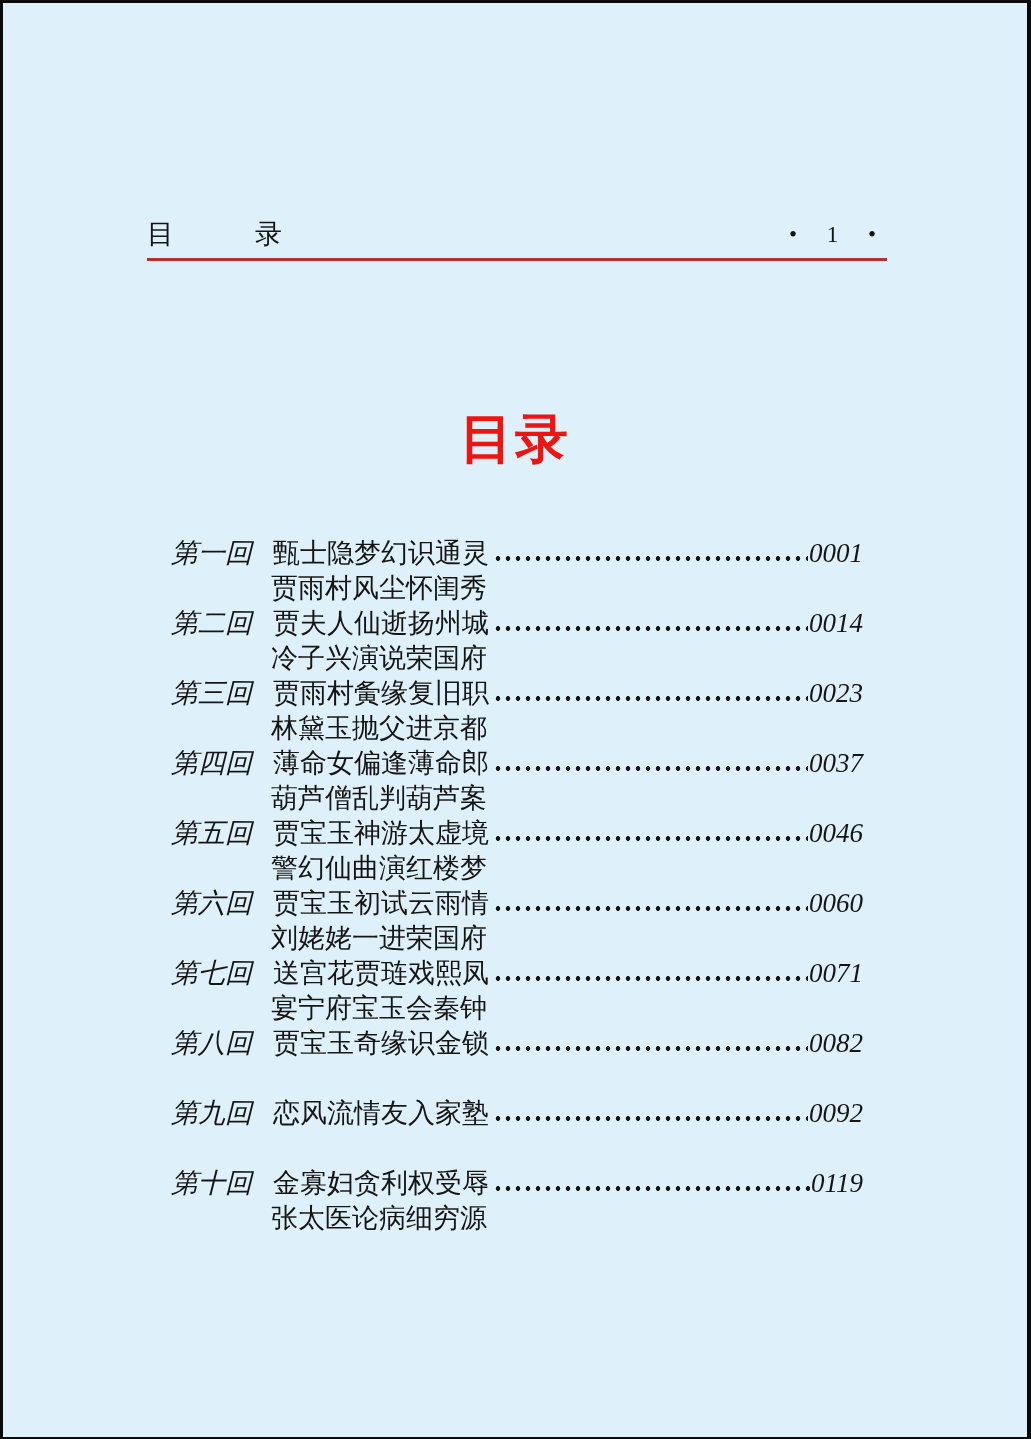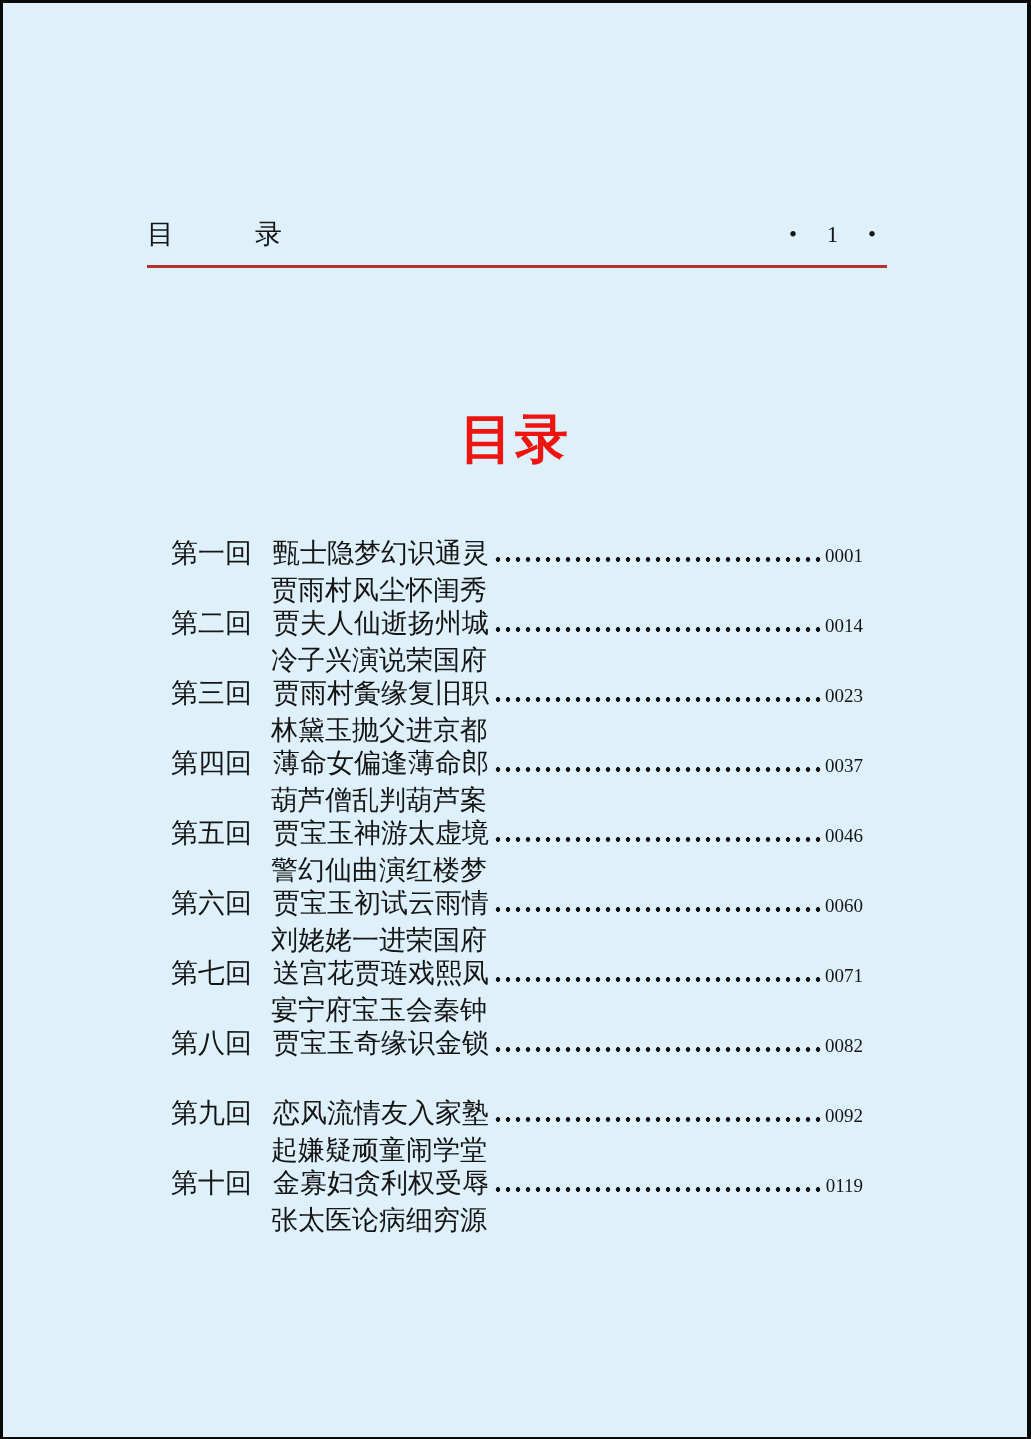--- a/index.html
+++ b/index.html
@@ -21,21 +21,21 @@
   
   .header-bar {
     position: absolute;
     left: 144px;
     top: 217px;
     width: 740px;
     display: flex;
     justify-content: space-between;
     align-items: flex-end;
     border-bottom: 3px solid #b23230;
-    padding-bottom: 17px;
+    padding-bottom: 10px;
   }
   .running-title {
     font-size: 27px;
     line-height: 28px;
     white-space: pre;
   }
   .folio {
     font-size: 23px;
     line-height: 26px;
     white-space: pre;
@@ -66,35 +66,35 @@
     width: 692px;
   }
   .chapter { height: 70px; }
   .line1 {
     display: flex;
     align-items: baseline;
     line-height: 35px;
     font-size: 27px;
     white-space: nowrap;
   }
-  .label { flex: 0 0 102px; }
+  .label { flex: 0 0 102px; font-style: italic; }
   .t1 { flex: 0 0 auto; text-align: right; }
   .leader {
     flex: 1 1 auto;
     height: 5px;
     align-self: center;
     transform: translateY(5px);
     margin-left: 4px;
     margin-right: 1px;
     background-image: radial-gradient(circle, #161616 2.1px, rgba(0,0,0,0) 2.6px);
     background-size: 10px 5px;
     background-repeat: repeat-x;
     background-position: left center;
   }
-  .pagenum { flex: 0 0 auto; font-size: 19px; }
+  .pagenum { flex: 0 0 auto; font-size: 27px; font-style: italic; }
   .line2 {
     padding-left: 100px;
     line-height: 35px;
     font-size: 27px;
     white-space: nowrap;
   }
 </style>
 </head>
 <body>
 
@@ -187,21 +187,20 @@
       </div>
     </div>
 
     <div class="chapter">
       <div class="line1">
         <span class="label">第九回</span>
         <span class="t1">恋风流情友入家塾</span>
         <span class="leader"></span>
         <span class="pagenum">0092</span>
       </div>
-      <div class="line2">起嫌疑顽童闹学堂</div>
     </div>
 
     <div class="chapter">
       <div class="line1">
         <span class="label">第十回</span>
         <span class="t1">金寡妇贪利权受辱</span>
         <span class="leader"></span>
         <span class="pagenum">0119</span>
       </div>
       <div class="line2">张太医论病细穷源</div>

